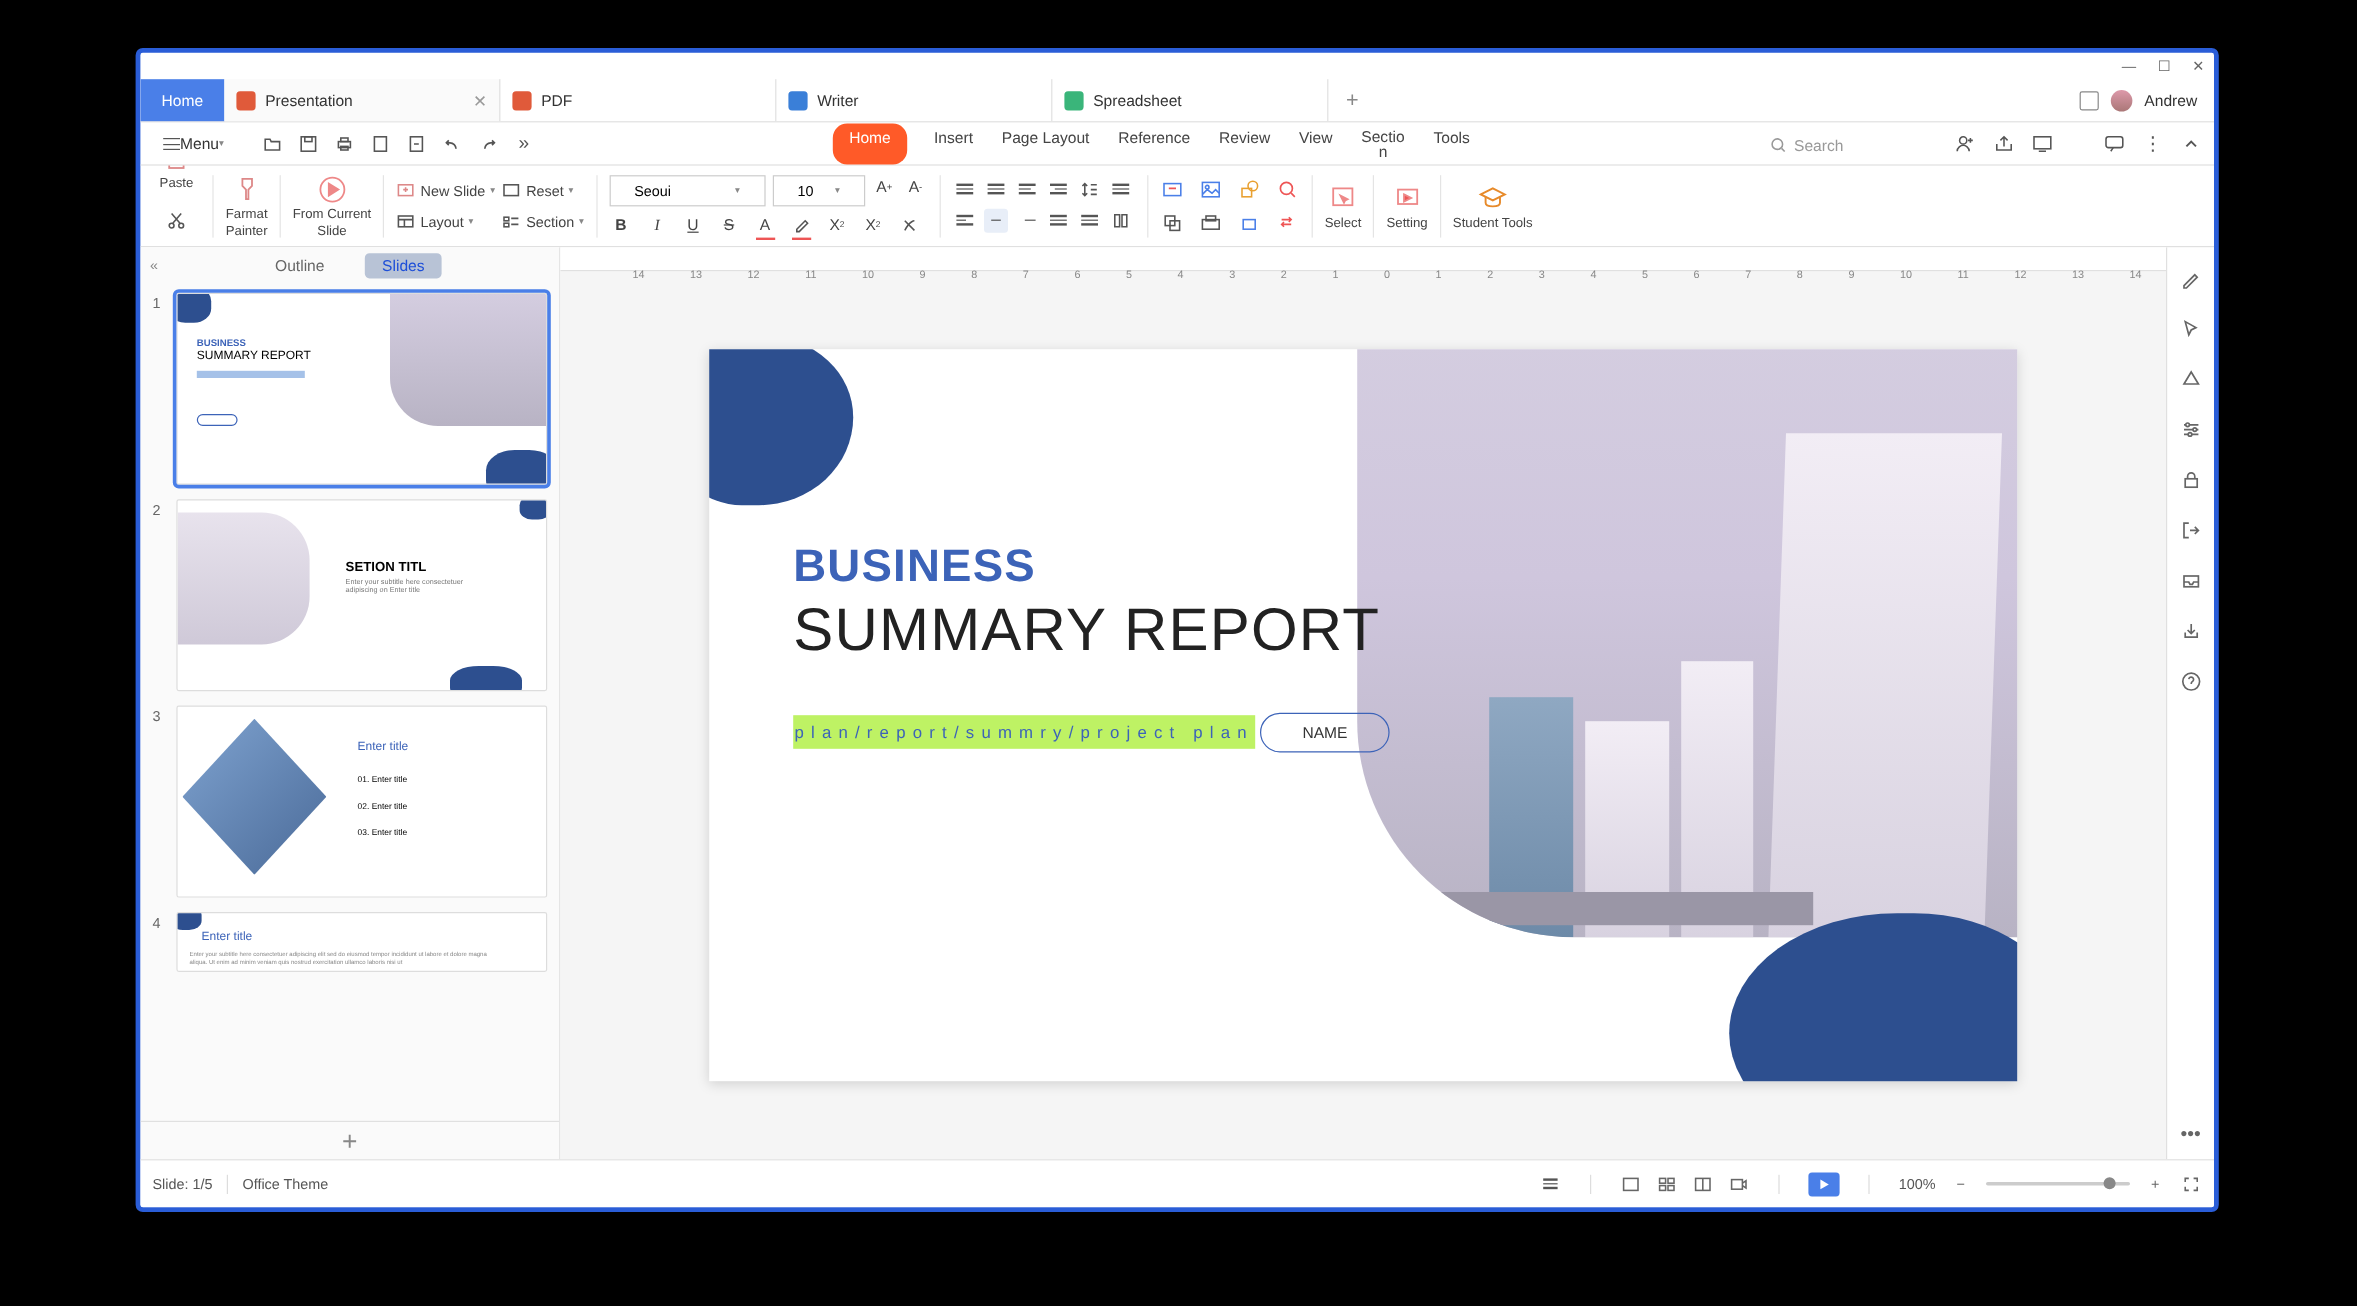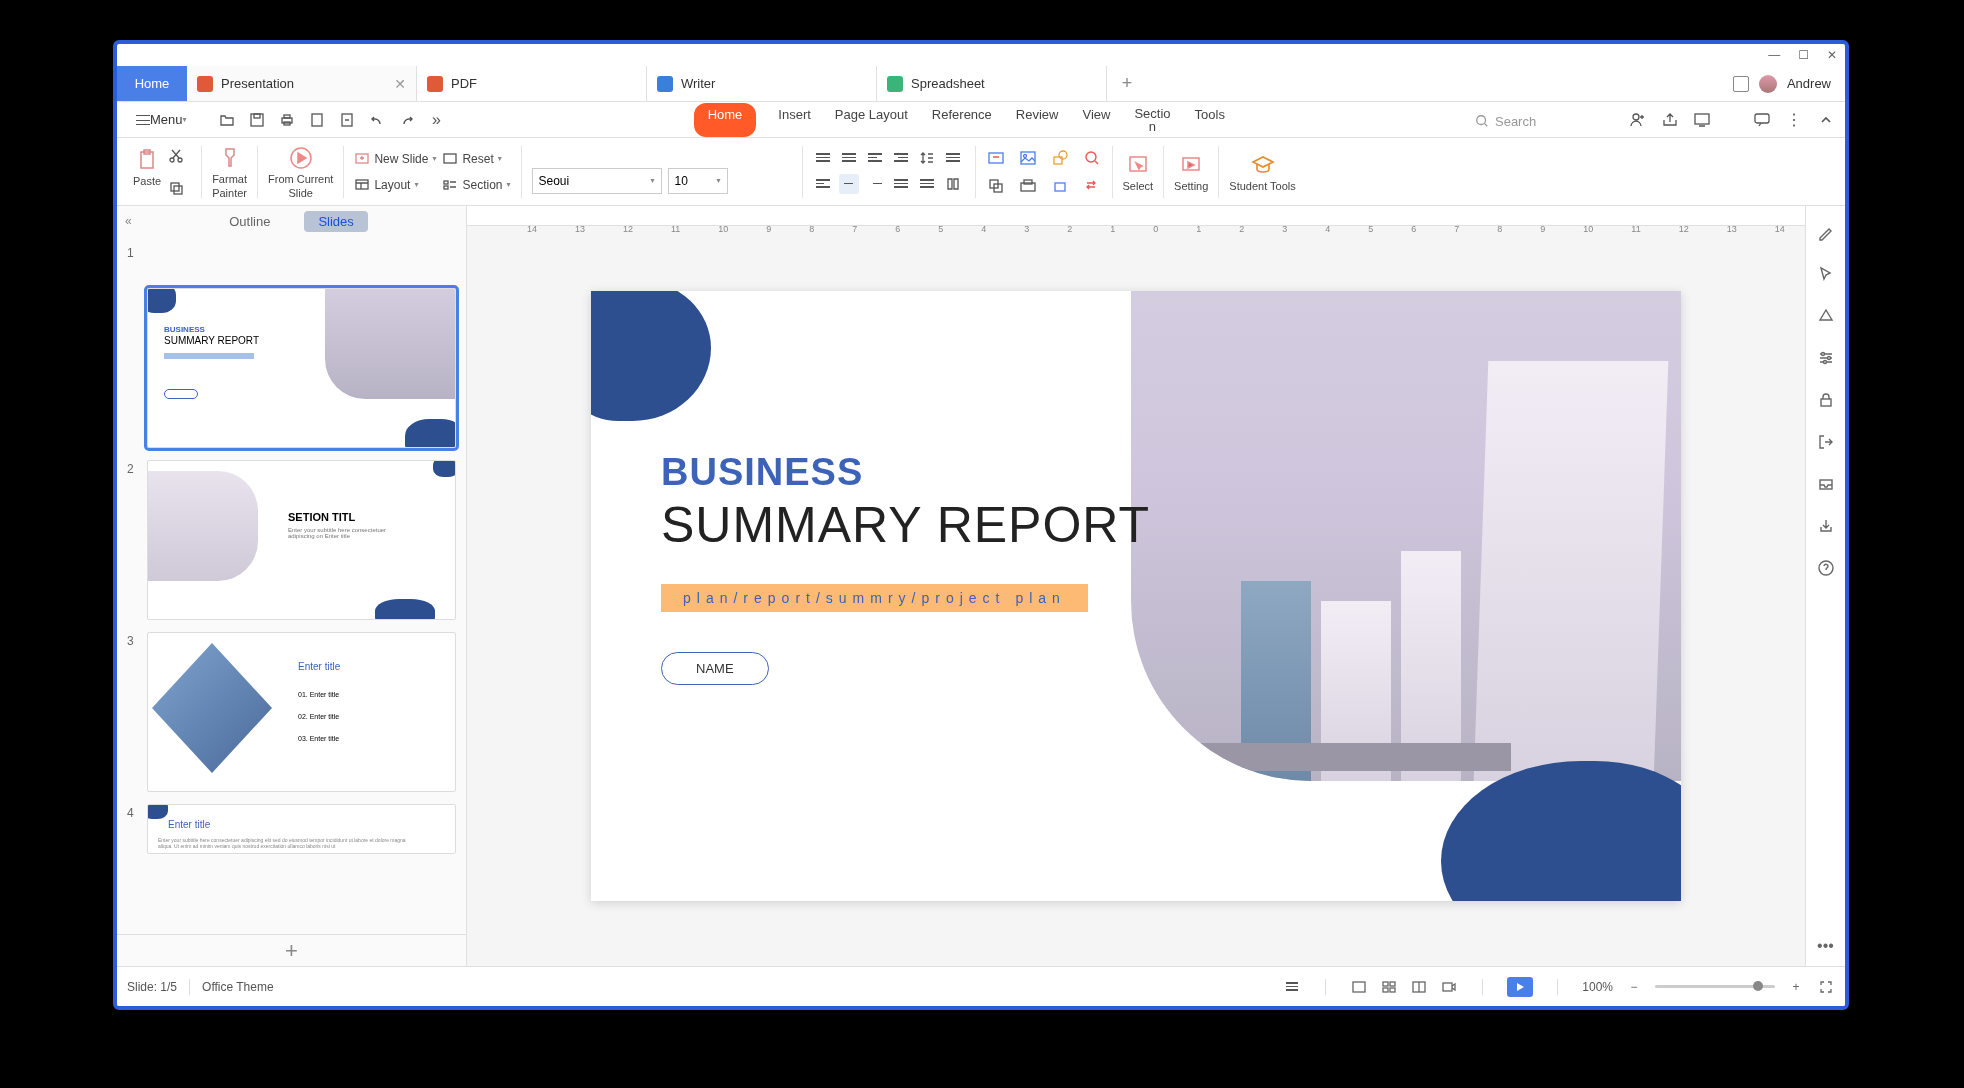--- a/index.html
+++ b/index.html
@@ -34,27 +34,27 @@
 .rtab{padding:4px 2px;cursor:pointer;}
 .rtab.pill{background:#ff5a28;color:#fff;border-radius:12px;padding:4px 14px;}
 .rtab.col{display:flex;flex-direction:column;align-items:center;line-height:1;}
 .qa-right{display:flex;align-items:flex-end;gap:14px;}
 .search-wrap{display:flex;align-items:center;gap:6px;color:#999;font-size:13px;width:140px;}
 .hdr-ico{width:18px;height:18px;color:#555;cursor:pointer;display:flex;align-items:center;justify-content:center;}
 
 
 .ribbon{height:68px;display:flex;align-items:center;padding:4px 10px;gap:6px;border-bottom:1px solid #e0e0e0;overflow:hidden;}
 .rgroup{display:flex;flex-direction:column;align-items:center;justify-content:center;gap:2px;padding:0 6px;height:100%;}
-.rgroup-row{display:flex;gap:6px;}
+.rgroup-row{display:flex;gap:16px;flex-direction:column;}
 .rbig{display:flex;flex-direction:column;align-items:center;gap:2px;font-size:11px;color:#444;cursor:pointer;}
 .rbig-ico{width:26px;height:26px;display:flex;align-items:center;justify-content:center;color:#e88;}
 .rsmall{display:flex;align-items:center;gap:4px;font-size:12px;color:#444;cursor:pointer;padding:2px 0;}
 .rsico{width:16px;height:16px;display:flex;align-items:center;justify-content:center;}
 .sep{width:1px;height:52px;background:#e4e4e4;margin:0 4px;}
-.sel{border:1px solid #ccc;height:26px;padding:0 6px;font-size:12px;display:flex;align-items:center;gap:6px;background:#fff;min-width:60px;margin-top:44px;}
+.sel{border:1px solid #ccc;height:26px;padding:0 20px;font-size:12px;display:flex;align-items:center;gap:18px;background:#fff;min-width:60px;}
 .sel.wide{min-width:130px;}
 .caret{font-size:8px;color:#888;}
 .fmt-row{display:flex;gap:10px;align-items:center;}
 .fmt-btn{width:20px;height:20px;display:flex;align-items:center;justify-content:center;font-size:13px;color:#444;cursor:pointer;}
 .underbar{position:relative;}
 .underbar:after{content:"";position:absolute;bottom:-2px;left:2px;right:2px;height:2px;background:#e55;}
 .align-grid{display:grid;grid-template-columns:repeat(6,22px);grid-auto-rows:22px;gap:4px;}
 .ag{width:20px;height:20px;display:flex;align-items:center;justify-content:center;cursor:pointer;color:#555;}
 .ag.sel-bg{background:#e8eef8;border-radius:3px;}
 .icon-lines{width:14px;display:flex;flex-direction:column;gap:2px;}
@@ -97,21 +97,21 @@
 .city-img{position:absolute;right:-10px;top:-10px;width:560px;height:500px;border-radius:0 0 0 180px;background:linear-gradient(to bottom,#d4cde0 0%,#cfc6dd 40%,#b8b3c4 100%);overflow:hidden;}
 .building{position:absolute;bottom:0;background:linear-gradient(#f2edf5,#d8d2e0);}
 .b1{right:30px;width:180px;height:420px;transform:skewX(-2deg);}
 .b2{right:230px;width:60px;height:230px;}
 .b3{right:300px;width:70px;height:180px;}
 .b4{right:380px;width:70px;height:200px;background:linear-gradient(#8fa8c2,#6d8aa8);}
 .bridge{position:absolute;bottom:10px;left:0;right:180px;height:70px;background:linear-gradient(transparent 60%,#9a96a6 60%);}
 .slide-txt{position:absolute;left:70px;top:160px;width:520px;}
 .t-biz{font-size:38px;font-weight:600;color:#3c63b8;letter-spacing:1px;}
 .t-sum{font-size:50px;font-weight:400;color:#222;letter-spacing:1px;margin-top:2px;}
-.t-tag{display:inline-block;background:#fdba74;color:#3c63b8;font-size:14px;letter-spacing:6px;padding:6px 22px;margin-top:30px;}
+.t-tag{display:inline-block;background:#bef264;color:#3c63b8;font-size:14px;letter-spacing:6px;padding:6px 1px;margin-top:30px;}
 .t-para{font-size:12px;color:#555;line-height:1.5;margin-top:20px;max-width:480px;}
 .name-pill{display:inline-block;border:1.5px solid #3c63b8;border-radius:18px;padding:8px 34px;font-size:13px;color:#333;margin-top:40px;}
 
 
 .mt{position:absolute;font-size:8px;}
 .mt-blob{position:absolute;background:#2d4f8f;border-radius:40%;}
 svg{display:block;}
 </style>
 </head>
 <body>

